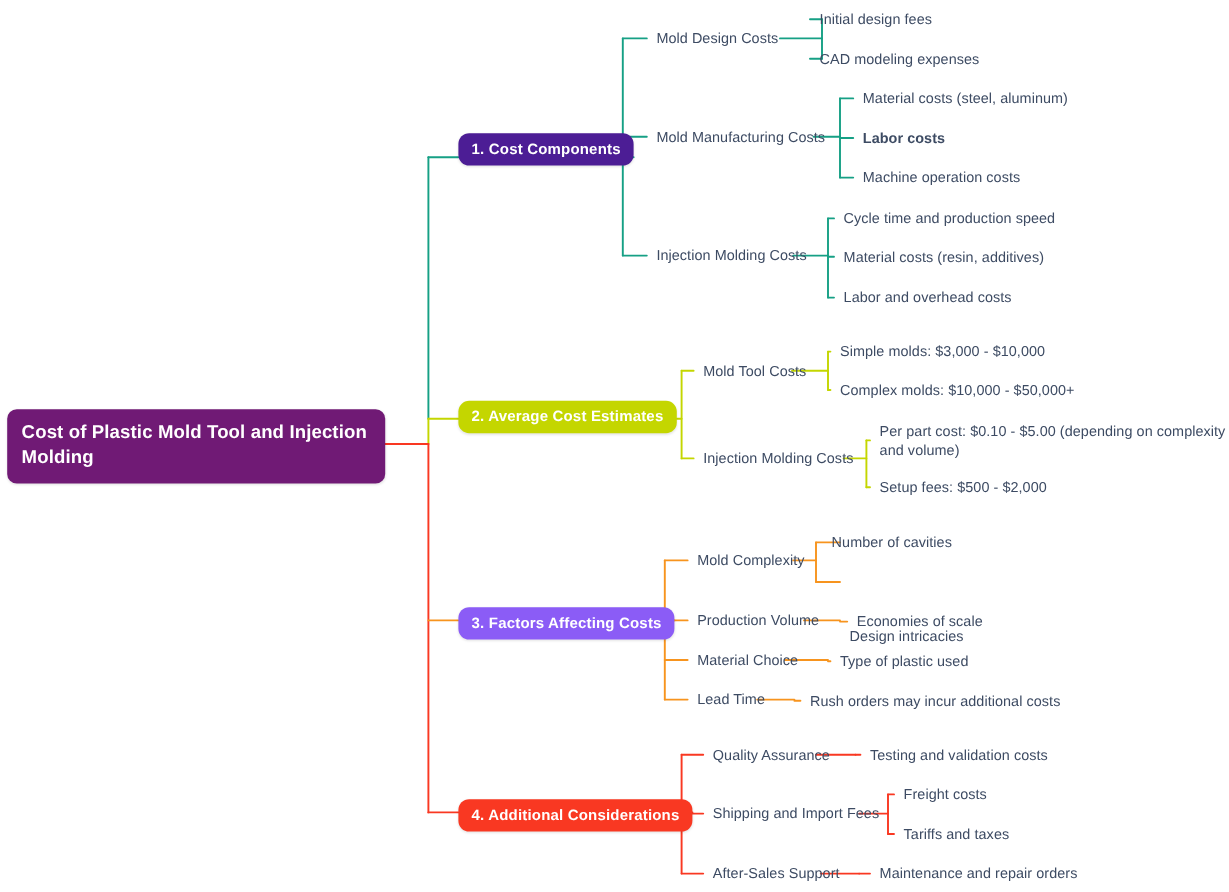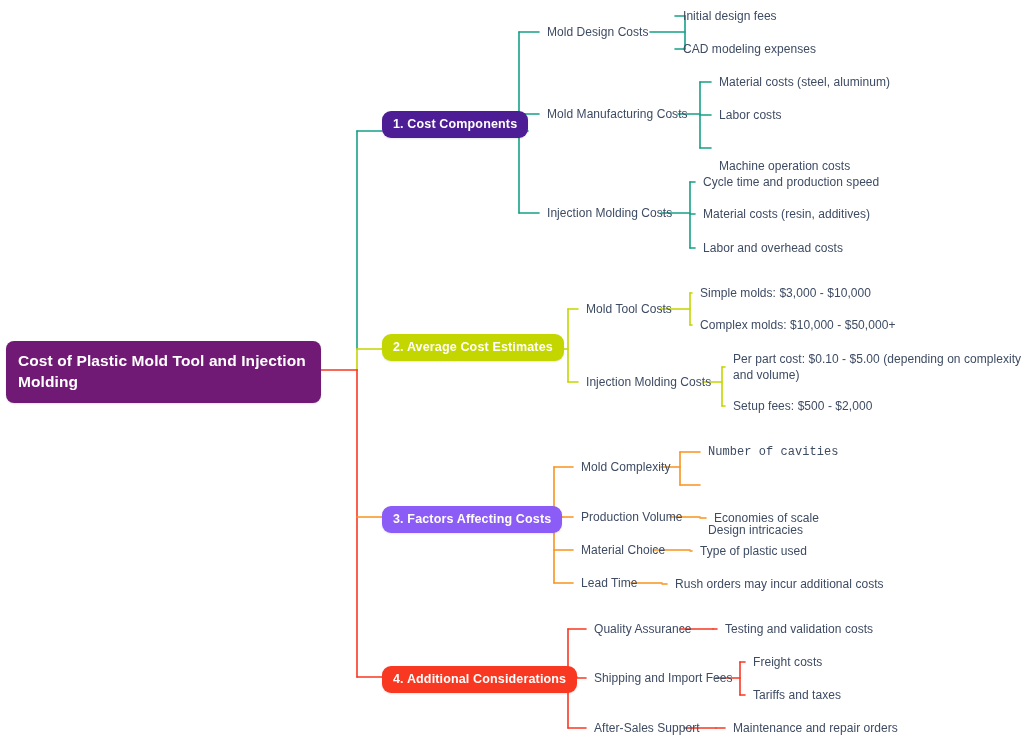--- a/index.html
+++ b/index.html
@@ -153,36 +153,36 @@
       <path d="M 716 728 L 725 728" fill="none" stroke="#f93822" stroke-width="1.6" stroke-linecap="round"></path>
     </svg>
   <div id="nodes">
       <div class="node root-node" style="background: #701a75; left: 6px; top: 341px;">Cost of Plastic Mold Tool and Injection Molding</div>
       <div class="node branch-node" style="background: #4c1d95; left: 382px; top: 111px;">1. Cost Components</div>
       <div class="node leaf-node" style="left: 547px; top: 24px;">Mold Design Costs</div>
       <div class="node leaf-node" style="left: 683px; top: 8px;">Initial design fees</div>
       <div class="node leaf-node" style="left: 683px; top: 41px;">CAD modeling expenses</div>
       <div class="node leaf-node" style="left: 547px; top: 106px;">Mold Manufacturing Costs</div>
       <div class="node leaf-node" style="left: 719px; top: 74px;">Material costs (steel, aluminum)</div>
-      <div class="node leaf-node" style="left: 719px; top: 107px;">Labor costs</div>
-      <div class="node leaf-node" style="left: 719px; top: 140px; margin-top: 18px;">Machine operation costs</div>
+      <div class="node leaf-node" style="left: 719px; top: 107px; font-weight: bold;">Labor costs</div>
+      <div class="node leaf-node" style="left: 719px; top: 140px;">Machine operation costs</div>
       <div class="node leaf-node" style="left: 547px; top: 205px;">Injection Molding Costs</div>
       <div class="node leaf-node" style="left: 703px; top: 174px;">Cycle time and production speed</div>
       <div class="node leaf-node" style="left: 703px; top: 206px;">Material costs (resin, additives)</div>
       <div class="node leaf-node" style="left: 703px; top: 240px;">Labor and overhead costs</div>
       <div class="node branch-node" style="background: rgb(196, 214, 0); left: 382px; top: 334px;">2. Average Cost Estimates</div>
       <div class="node leaf-node" style="left: 586px; top: 301px;">Mold Tool Costs</div>
       <div class="node leaf-node" style="left: 700px; top: 285px;">Simple molds: $3,000 - $10,000</div>
       <div class="node leaf-node" style="left: 700px; top: 317px;">Complex molds: $10,000 - $50,000+</div>
       <div class="node leaf-node" style="left: 586px; top: 374px;">Injection Molding Costs</div>
       <div class="node leaf-node wrap" style="left: 733px; top: 351px;">Per part cost: $0.10 - $5.00 (depending on complexity and volume)</div>
       <div class="node leaf-node" style="left: 733px; top: 398px;">Setup fees: $500 - $2,000</div>
       <div class="node branch-node" style="background: #8b5cf6; left: 382px; top: 506px;">3. Factors Affecting Costs</div>
       <div class="node leaf-node" style="left: 581px; top: 459px;">Mold Complexity</div>
-      <div class="node leaf-node" style="left: 708px; top: 444px; font-family: Liberation Mono, monospace;">Number of cavities</div>
+      <div class="node leaf-node" style="left: 693px; top: 444px;">Number of cavities</div>
       <div class="node leaf-node" style="left: 708px; top: 477px; margin-top: 45px;">Design intricacies</div>
       <div class="node leaf-node" style="left: 581px; top: 509px;">Production Volume</div>
       <div class="node leaf-node" style="left: 714px; top: 510px;">Economies of scale</div>
       <div class="node leaf-node" style="left: 581px; top: 542px;">Material Choice</div>
       <div class="node leaf-node" style="left: 700px; top: 543px;">Type of plastic used</div>
       <div class="node leaf-node" style="left: 581px; top: 575px;">Lead Time</div>
       <div class="node leaf-node" style="left: 675px; top: 576px;">Rush orders may incur additional costs</div>
       <div class="node branch-node" style="background: rgb(249, 56, 34); left: 382px; top: 666px;">4. Additional Considerations</div>
       <div class="node leaf-node" style="left: 594px; top: 621px;">Quality Assurance</div>
       <div class="node leaf-node" style="left: 725px; top: 621px;">Testing and validation costs</div>

